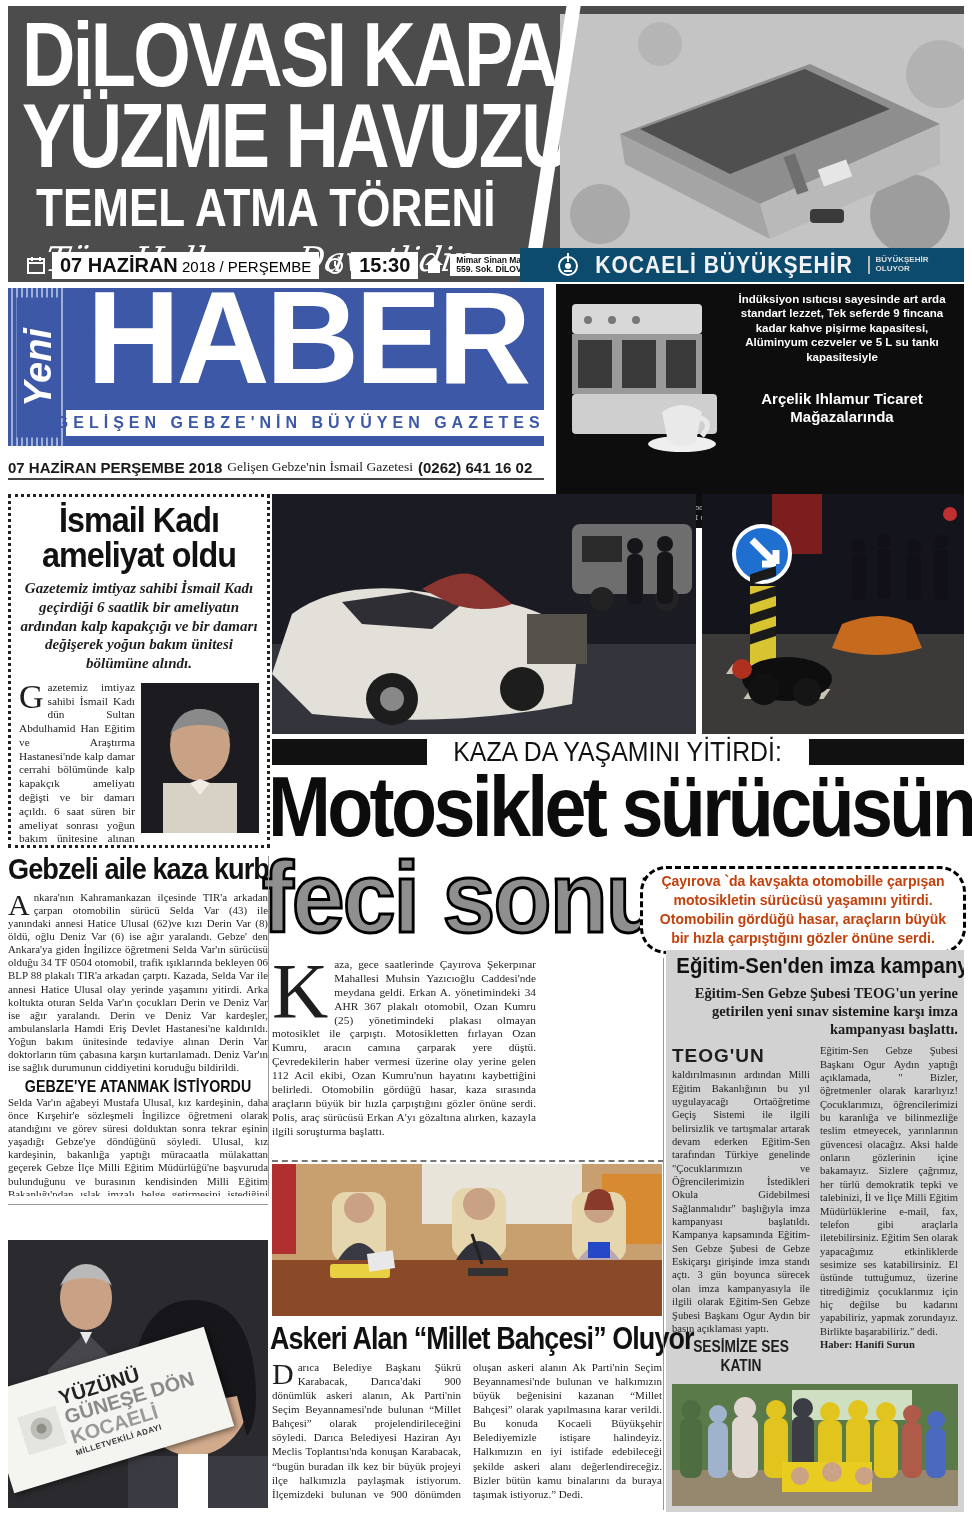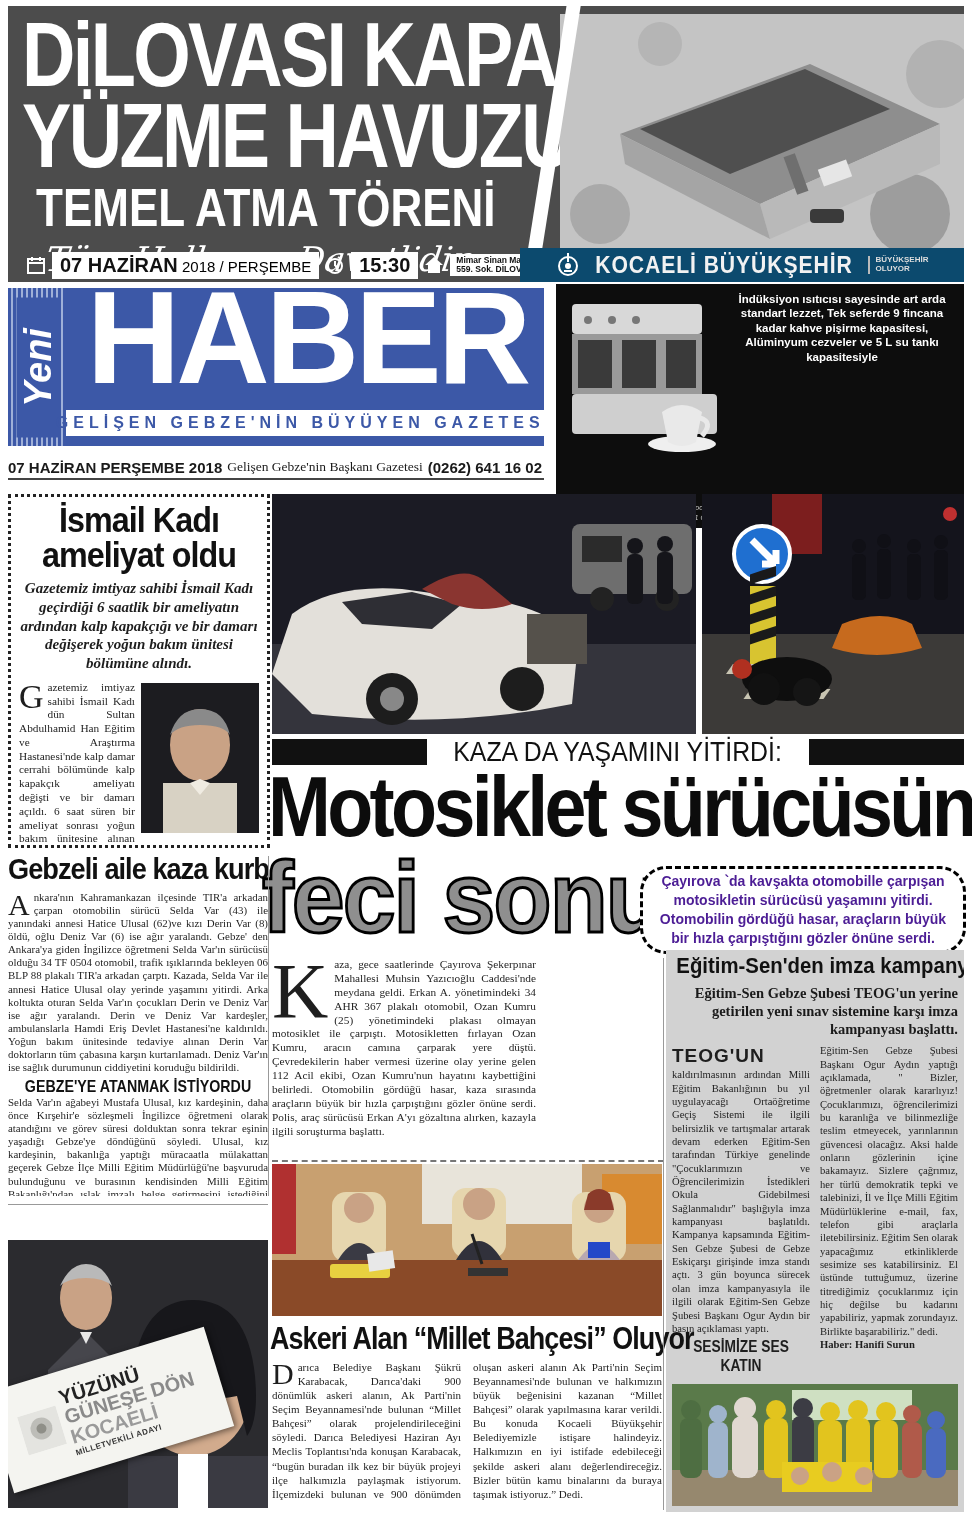--- a/index.html
+++ b/index.html
@@ -111,21 +111,21 @@
                   padding:0 12px; white-space:nowrap; transform:scale(.92,1); }
   .moto-h1 { left:268px; top:766px; width:700px; font-family:"Liberation Sans", sans-serif; font-weight:bold;
              font-size:82px; letter-spacing:-4px; color:#0c0c0c; white-space:nowrap;
              transform:scale(.92,1.05); transform-origin:left top; line-height:.95; }
   .moto-h2 { left:262px; top:852px; font-family:"Liberation Sans", sans-serif; font-weight:bold;
              font-size:100px; letter-spacing:-2px; color:#8f8f8f; -webkit-text-stroke:3px #000;
              white-space:nowrap; transform:scale(.95,1); transform-origin:left top; line-height:.9; }
   .moto-deck { left:640px; top:866px; width:326px; height:88px; border:3px dashed #000; border-radius:26px;
                background:#fff; display:flex; align-items:center; justify-content:center; padding:6px 14px;
                font-family:"Liberation Sans", sans-serif; font-weight:bold; font-size:14px;
-               line-height:1.35; text-align:center; color:#4c1d95; }
+               line-height:1.35; text-align:center; color:#c2410c; }
   .moto-body { left:272px; top:958px; width:264px; height:200px; font-size:11.3px; line-height:1.23; overflow:hidden; }
   .moto-body .dropcap { font-size:78px; margin-right:6px; }
   .moto-divider { left:272px; top:1160px; width:392px; border-top:2px dashed #777; }
   .ozan { left:540px; top:946px; width:122px; height:214px; overflow:hidden; }
   .ozan-cap { position:absolute; left:4px; bottom:48px; color:#fff; font-family:"Liberation Sans", sans-serif;
               font-weight:bold; font-size:11px; text-shadow:1px 1px 2px #000; }
 
   
   .egitim { left:666px; top:950px; width:298px; height:562px; background:#d2d2d2; padding:4px 6px; overflow:hidden; }
   .egitim-h { font-size:21px; text-align:center; transform:scale(.97,1.05); white-space:nowrap; }
@@ -228,41 +228,42 @@
     <div class="yeni-strip"></div>
     <div class="yeni-txt">Yeni</div>
     <div class="haber-txt">HABER</div>
     <div class="slogan-band">
       <span class="slogan">GELİŞEN GEBZE'NİN BÜYÜYEN GAZETESİ</span>
     </div>
     <div class="mast-bottborder"></div>
   </div>
   <div class="abs dateline">
     <b>07 HAZİRAN PERŞEMBE 2018</b>
-    <span class="mid">Gelişen Gebze'nin Başkanı Gazetesi</span>
+    <span class="mid">Gelişen Gebze'nin İsmail Gazetesi</span>
     <b>(0262) 641 16 02</b>
 
   </div>
 
   <div class="abs ad">
     <svg width="160" height="160" viewBox="0 0 160 160" style="position:absolute;left:6px;top:10px">
       <rect x="10" y="10" width="130" height="30" rx="4" fill="#d8d8d8"></rect>
       <rect x="10" y="40" width="130" height="60" fill="#9a9a9a"></rect>
       <rect x="16" y="46" width="34" height="48" fill="#3a3a3a"></rect>
       <rect x="60" y="46" width="34" height="48" fill="#3a3a3a"></rect>
       <rect x="104" y="46" width="30" height="48" fill="#3a3a3a"></rect>
       <rect x="10" y="100" width="145" height="40" rx="4" fill="#cfcfcf"></rect>
       <circle cx="26" cy="26" r="4" fill="#777"></circle>
         <circle cx="50" cy="26" r="4" fill="#777"></circle>
         <circle cx="74" cy="26" r="4" fill="#777"></circle>
       <ellipse cx="120" cy="150" rx="34" ry="8" fill="#efefef"></ellipse>
       <path d="M100 118 q20 -14 40 0 l-6 30 q-14 8 -28 0 z" fill="#e9e9e9"></path>
       <path d="M138 124 q14 4 2 18" fill="none" stroke="#e9e9e9" stroke-width="5"></path>
     </svg>
     <div class="ad-text">İndüksiyon ısıtıcısı sayesinde art arda standart lezzet, Tek seferde 9 fincana kadar kahve pişirme kapasitesi, Alüminyum cezveler ve 5 L su tankı kapasitesiyle</div>
+    <div class="ad-store">Arçelik Ihlamur Ticaret Mağazalarında</div>
     <div class="ad-addr">
       <div>Hacı Halil Mah. 1210 Sk. No:1/A Gebze /Kocaeli  Tel: 0262 656 28 28</div>
       <div>Mustafapaşa Mah. Yeni Bağdat Cd. No.551 Gebze /Kocaeli  Tel: 0262 644 47 77</div>
     </div>
     <div class="ad-brand">
       <span class="sq"></span>
       <span>arçelik</span>
     </div>
   </div>
 

